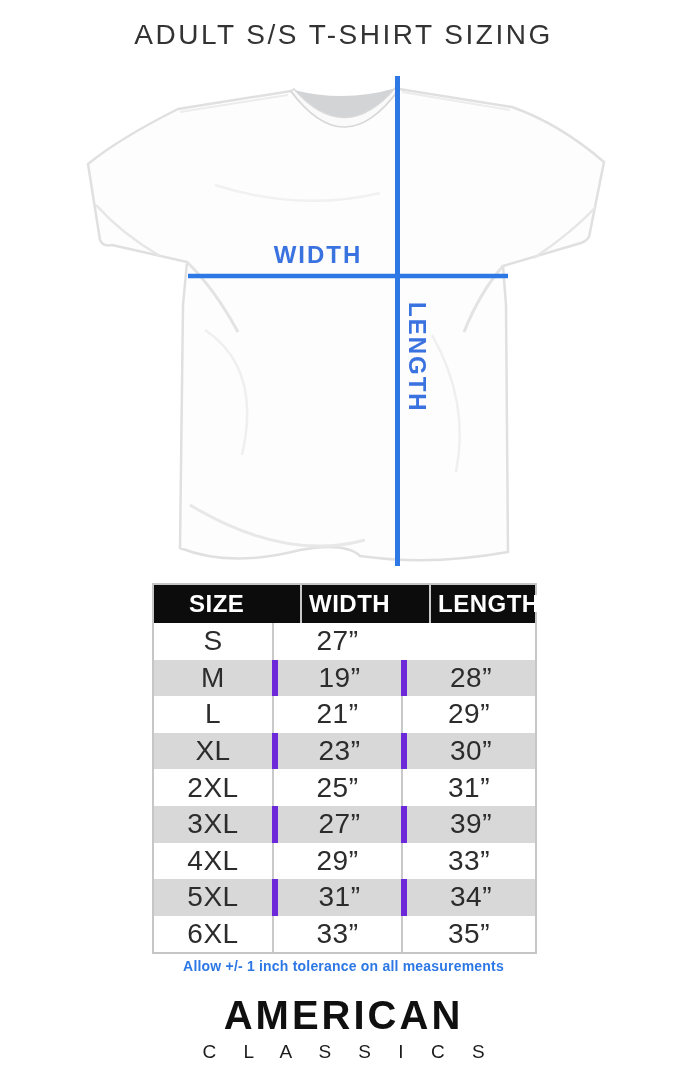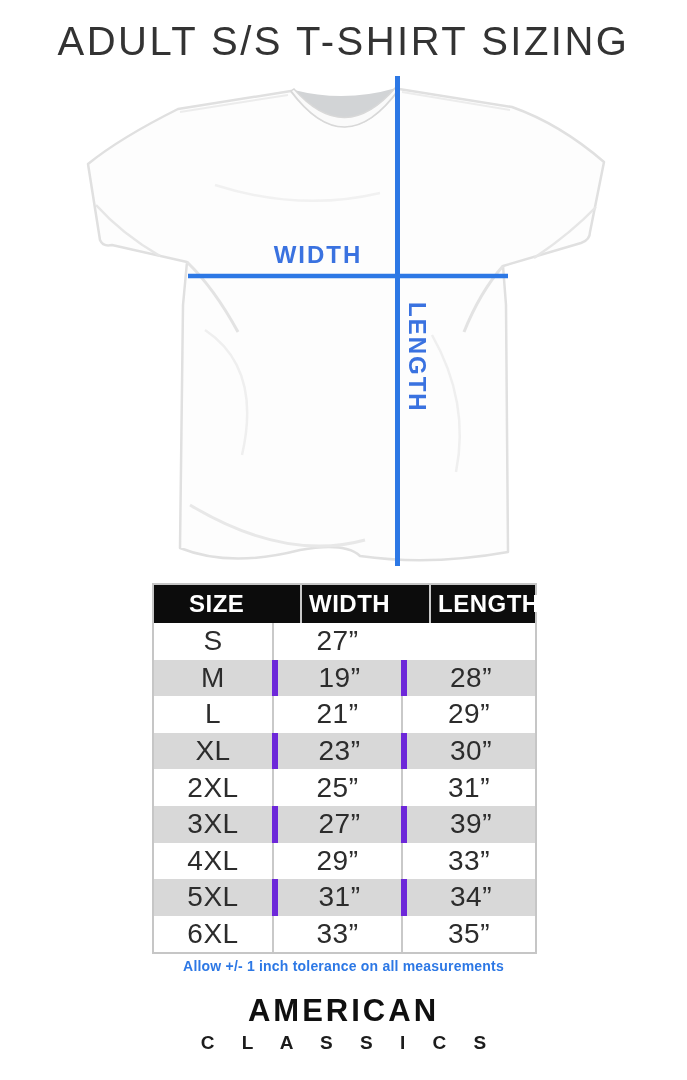--- a/index.html
+++ b/index.html
@@ -10,21 +10,21 @@
     height: 1080px;
     background: #ffffff;
     overflow: hidden;
     font-family: "Liberation Sans", sans-serif;
   }
   .title {
     position: absolute;
     top: 19px; left: 0;
     width: 100%;
     text-align: center;
-    font-size: 40px;
+    font-size: 28px;
     font-weight: 300;
     letter-spacing: 2.5px;
     color: #333333;
     font-family: "Liberation Sans", sans-serif;
   }
   .shirt-wrap { position: absolute; left: 60px; top: 70px; width: 570px; height: 505px; }
   .shirt-wrap svg { display: block; width: 100%; height: 100%; }
   .measure-label {
     position: absolute;
     color: #3a72e0;
@@ -84,28 +84,28 @@
     top: 958px; left: 0;
     width: 100%;
     text-align: center;
     color: #2d78e5;
     font-weight: bold;
     font-size: 14px;
     letter-spacing: 0.2px;
   }
   .brand { position: absolute; top: 993px; left: 0; width: 100%; text-align: center; color: #101010; }
   .brand-line1 {
-    font-size: 31px;
+    font-size: 40px;
     font-weight: 800;
     letter-spacing: 3px;
   }
   .brand-line2 {
     margin-top: 3px;
     font-size: 19px;
-    font-weight: 700;
+    font-weight: 400;
     letter-spacing: 11px;
     text-indent: 11px;
     color: #1c1c1c;
   }
 </style>
 </head>
 <body>
 
 <div class="page">
 

